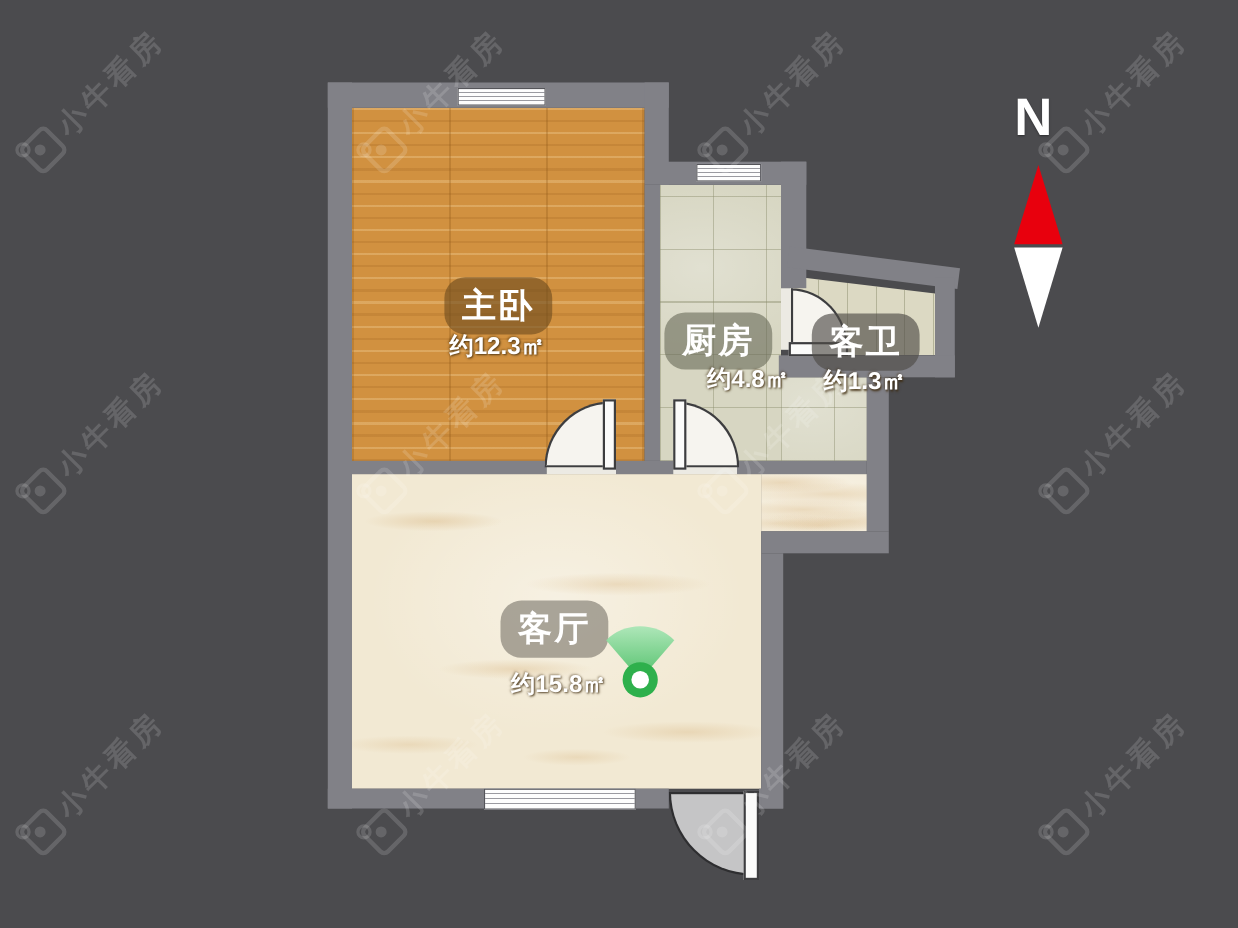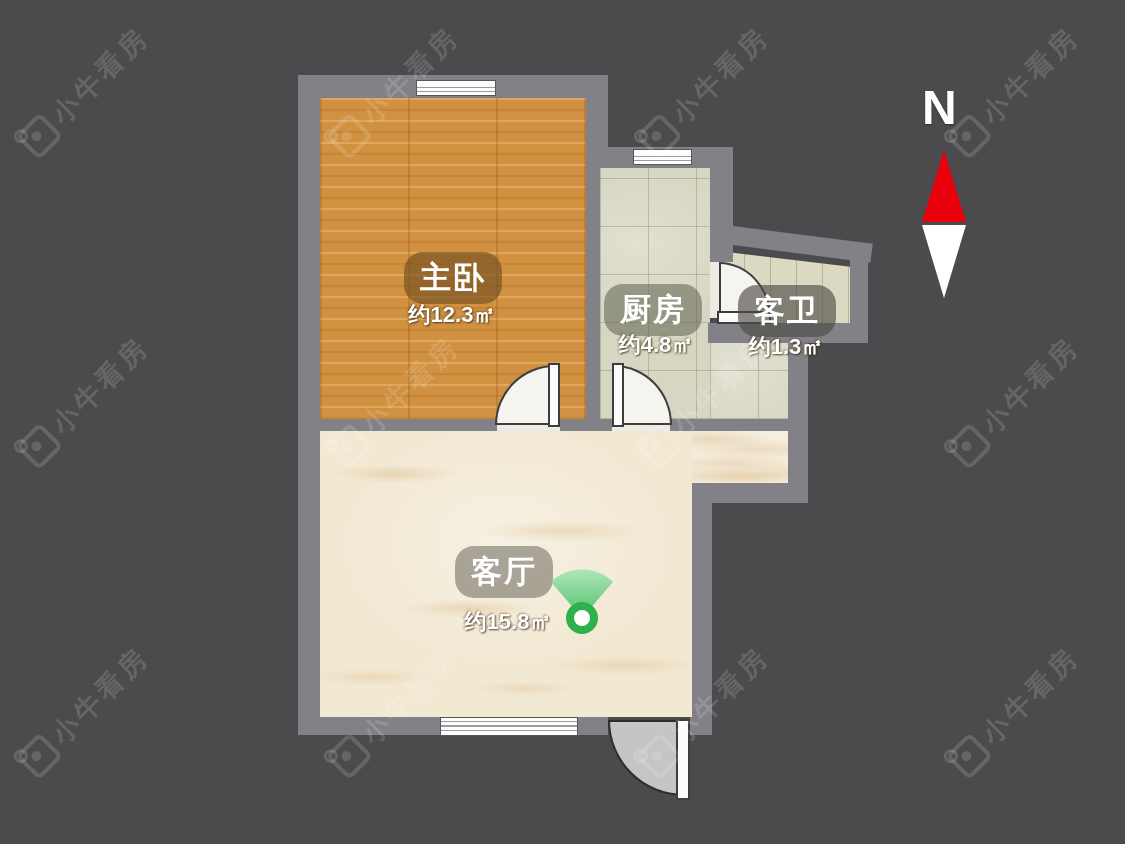--- a/index.html
+++ b/index.html
@@ -140,21 +140,21 @@
   <div class="door-disc z4" style="left:719px;top:262px;width:52px;height:56px;border-radius:0 100% 0 0;"></div>
   <div class="door-leaf z4" style="left:717px;top:311px;width:54px;height:13px;"></div>
 
   <div class="door-disc z4" style="left:608px;top:720px;width:76px;height:76px;border-radius:0 0 0 100%;background:rgba(225,225,225,.82);border-color:#2e2e30;"></div>
   <div class="door-leaf z4" style="left:676px;top:719px;width:14px;height:81px;"></div>
 
   <div class="pill z5" style="left:453px;top:278px;background:rgba(110,76,30,.62);">主卧</div>
   <div class="area-text z5" style="left:452px;top:315px;">约12.3㎡</div>
 
   <div class="pill z5" style="left:653px;top:310px;background:rgba(100,102,85,.58);">厨房</div>
-  <div class="area-text z5" style="left:656px;top:345px;">约4.8㎡</div>
+  <div class="area-text z5" style="left:680px;top:345px;">约4.8㎡</div>
 
   <div class="pill z5" style="left:787px;top:311px;background:rgba(78,76,70,.65);">客卫</div>
   <div class="area-text z5" style="left:786px;top:347px;">约1.3㎡</div>
 
   <div class="pill z5" style="left:504px;top:572px;background:rgba(118,113,104,.60);">客厅</div>
   <div class="area-text z5" style="left:508px;top:622px;">约15.8㎡</div>
 
   <div class="abs z5" style="left:542px;top:566px;width:80px;height:70px;">
     <svg width="80" height="70" viewBox="0 0 80 70">
       <defs>

